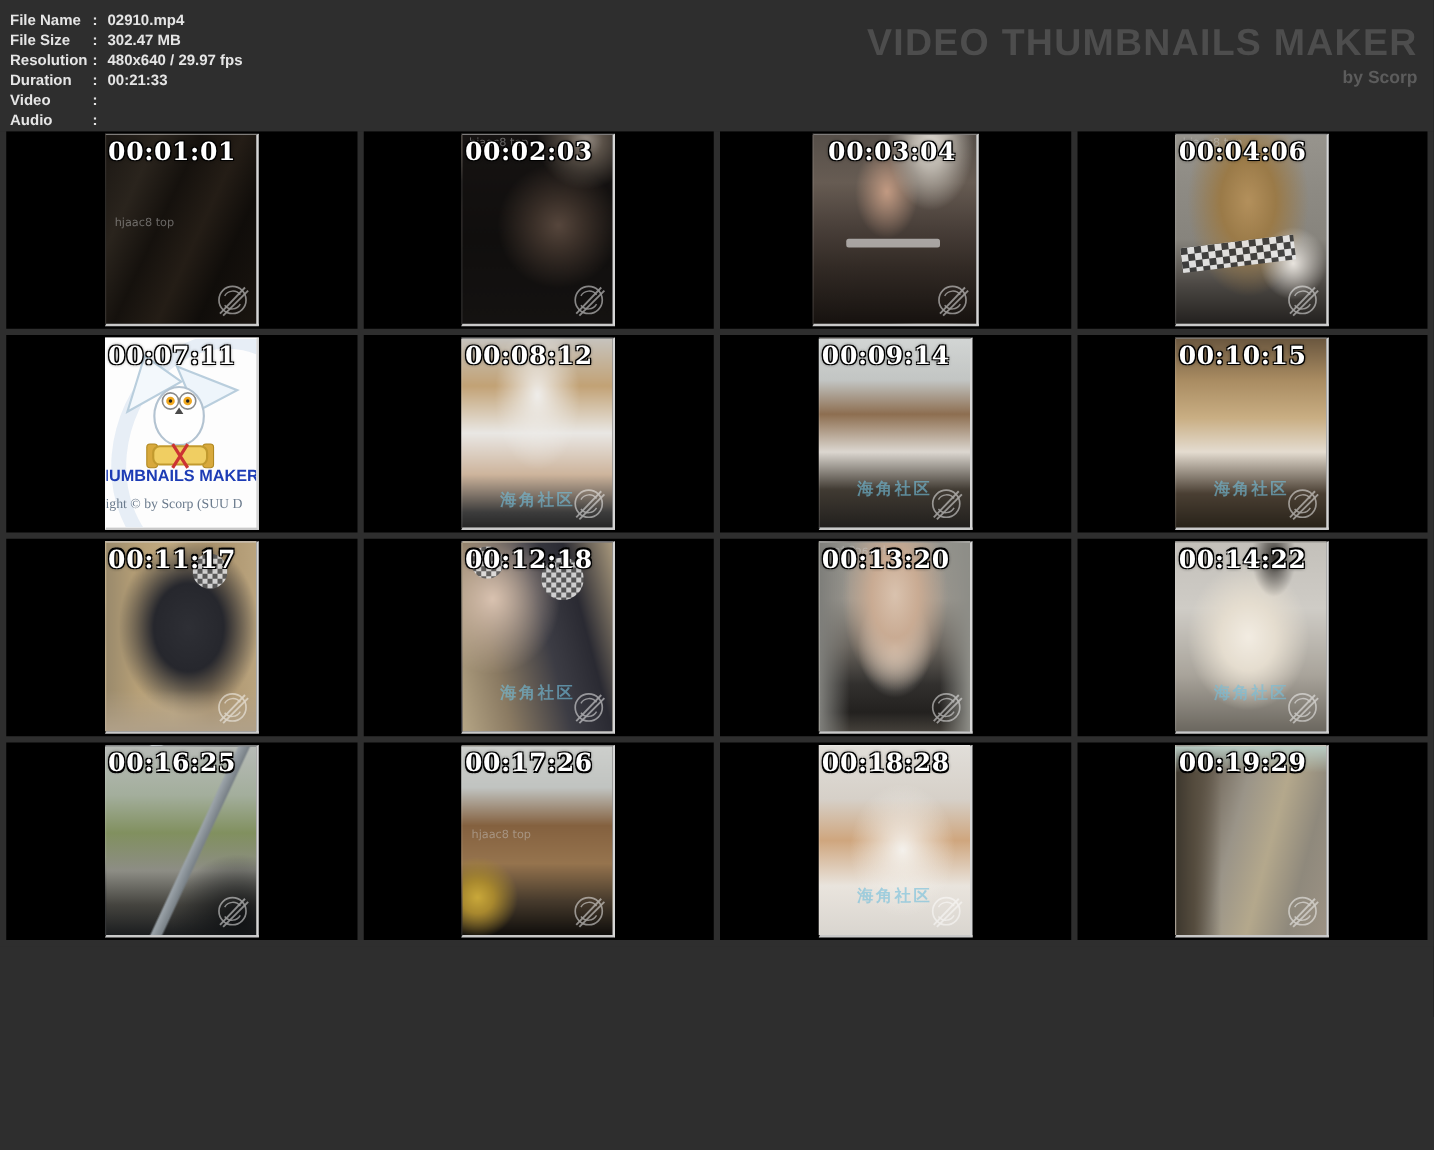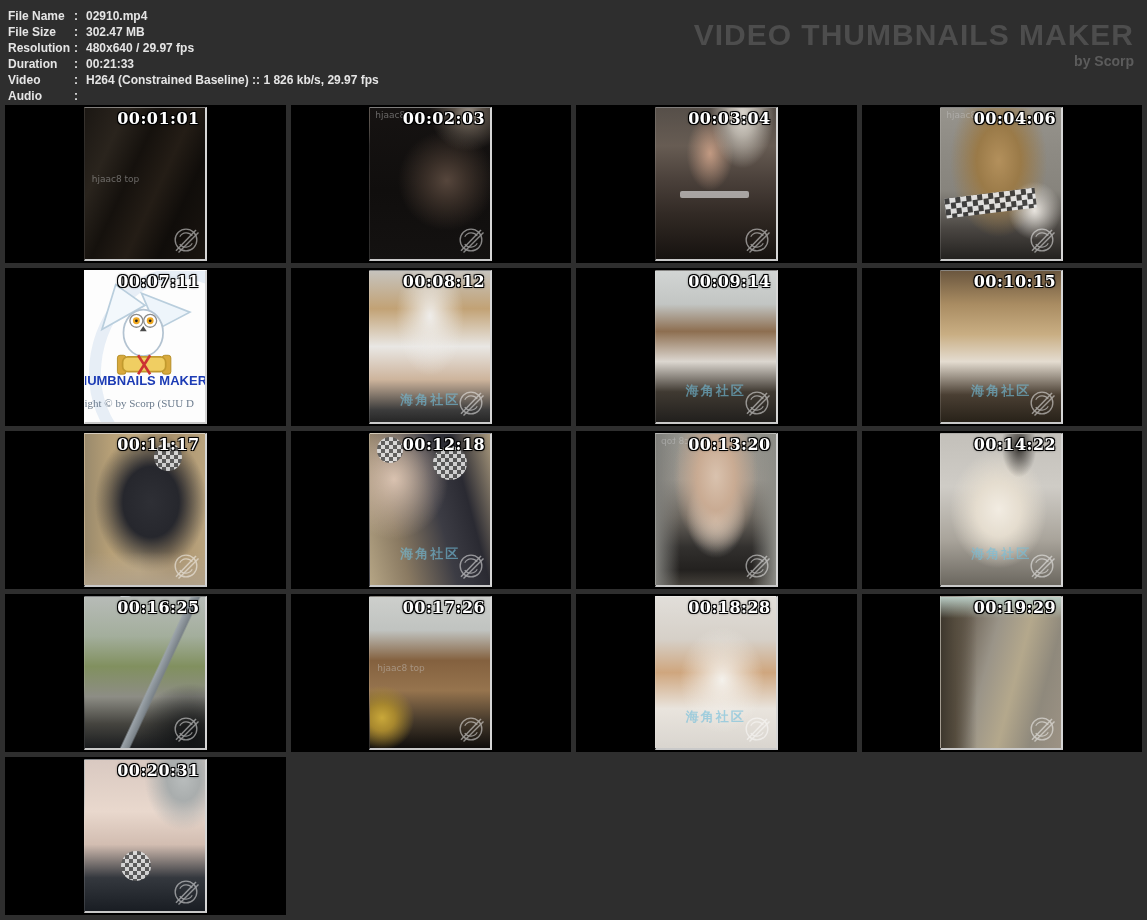--- a/index.html
+++ b/index.html
@@ -17,22 +17,22 @@
   .brand-sub{font-size:14px;color:#5c5c5c;margin-top:1px;font-weight:bold;}
   
   .grid{display:grid;grid-template-columns:repeat(4,1fr);grid-auto-rows:158px;gap:5px;
         padding:0 5px 5px 5px;background:#2e2e2e;}
   .cell{background:#000;display:flex;align-items:center;justify-content:center;overflow:hidden;}
   .thumb{position:relative;width:120px;height:151px;overflow:hidden;background:#111;
          border-top:1px solid rgba(255,255,255,0.45);
          border-left:1px solid rgba(255,255,255,0.12);
          border-right:2px solid #d6d6d6;
          border-bottom:2px solid #c9c9c9;}
-  .ts{position:absolute;top:1px;right:5px;z-index:6;
-      font-family:"DejaVu Serif",serif;font-weight:bold;font-size:16px;color:#fff;letter-spacing:.5px;
+  .ts{position:absolute;top:1px;right:16px;z-index:6;
+      font-family:"DejaVu Serif",serif;font-weight:bold;font-size:20px;color:#fff;letter-spacing:.5px;
       text-shadow:-1px -1px 0 #000,1px -1px 0 #000,-1px 1px 0 #000,1px 1px 0 #000,0 0 3px #000;text-align:center;}
   
   .wm{position:absolute;z-index:3;white-space:nowrap;font-family:"DejaVu Sans",sans-serif;}
   .wm-gray{font-size:9px;color:rgba(205,205,205,0.45);}
   .wm-blue{font-size:13px;font-weight:bold;color:rgba(115,190,220,0.62);letter-spacing:2px;}
   .pos-topleft{top:2px;left:5px;}
   .pos-midleft{top:44%;left:7px;}
   .pos-low{bottom:22px;left:0;right:0;text-align:center;}
   .pos-bottom{bottom:13px;left:0;right:0;text-align:center;}
   .wm-mirror{transform:scaleX(-1);}
@@ -81,21 +81,20 @@
 
   <div class="meta-row">
     <span class="meta-label">Duration</span>
     <span class="meta-colon">:</span>
     <span class="meta-value">00:21:33</span>
   </div>
 
   <div class="meta-row">
     <span class="meta-label">Video</span>
     <span class="meta-colon">:</span>
-    <span class="meta-value">H264 (Constrained Baseline) :: 1 826 kb/s, 29.97 fps</span>
   </div>
 
   <div class="meta-row">
     <span class="meta-label">Audio</span>
     <span class="meta-colon">:</span>
   </div>
 </div>
     <div class="brand">
       <div class="brand-title">VIDEO THUMBNAILS MAKER</div>
       <div class="brand-sub">by Scorp</div>
@@ -126,21 +125,21 @@
         <path d="M10.5 14 A9 9 0 0 1 25.5 13" stroke-width="1.4"></path>
         <path d="M25.5 22 A9 9 0 0 1 10.5 23" stroke-width="1.4"></path>
         <path d="M6 31 L30 6" stroke-width="1.8"></path>
         <path d="M9 33 L33 9" stroke-width="1.8"></path>
       </svg>
       <span class="ts">00:02:03</span>
     </div>
   </div>
 
   <div class="cell">
-    <div class="thumb" style="background: radial-gradient(at 72% 5%, rgb(221, 216, 209) 0%, rgb(184, 178, 169) 10%, rgba(0, 0, 0, 0) 26%), radial-gradient(at 45% 30%, rgb(194, 154, 130) 0%, rgba(0, 0, 0, 0) 25%), linear-gradient(rgb(86, 79, 73) 0%, rgb(103, 92, 83) 25%, rgb(74, 64, 58) 48%, rgb(50, 42, 37) 70%, rgb(22, 18, 15) 100%);">
+    <div class="thumb" style="background: radial-gradient(at 72% 5%, rgb(221, 216, 209) 0%, rgb(184, 178, 169) 10%, rgba(0, 0, 0, 0) 26%), radial-gradient(at 45% 30%, rgb(194, 154, 130) 0%, rgba(0, 0, 0, 0) 25%), linear-gradient(rgb(86, 79, 73) 0%, rgb(103, 92, 83) 25%, rgb(74, 64, 58) 48%, rgb(50, 42, 37) 70%, rgb(22, 18, 15) 100%); padding-left: 10px;">
 
       <div class="cap"></div>
 
       <svg class="nocam" viewBox="0 0 36 36" fill="none" stroke="rgba(255,255,255,0.9)">
         <circle cx="18" cy="18" r="13" stroke-width="1.6"></circle>
         <path d="M10.5 14 A9 9 0 0 1 25.5 13" stroke-width="1.4"></path>
         <path d="M25.5 22 A9 9 0 0 1 10.5 23" stroke-width="1.4"></path>
         <path d="M6 31 L30 6" stroke-width="1.8"></path>
         <path d="M9 33 L33 9" stroke-width="1.8"></path>
       </svg>
@@ -353,28 +352,14 @@
         <circle cx="18" cy="18" r="13" stroke-width="1.6"></circle>
         <path d="M10.5 14 A9 9 0 0 1 25.5 13" stroke-width="1.4"></path>
         <path d="M25.5 22 A9 9 0 0 1 10.5 23" stroke-width="1.4"></path>
         <path d="M6 31 L30 6" stroke-width="1.8"></path>
         <path d="M9 33 L33 9" stroke-width="1.8"></path>
       </svg>
       <span class="ts">00:19:29</span>
     </div>
   </div>
 
-  <div class="cell">
-    <div class="thumb" style="background: radial-gradient(at 82% 12%, rgb(185, 189, 189) 0%, rgb(169, 173, 173) 12%, rgba(0, 0, 0, 0) 28%), linear-gradient(rgb(217, 201, 193) 0%, rgb(233, 216, 205) 34%, rgb(210, 189, 177) 56%, rgb(52, 56, 62) 78%, rgb(25, 29, 35) 100%);">
-
-      <svg class="nocam" viewBox="0 0 36 36" fill="none" stroke="rgba(255,255,255,0.9)">
-        <circle cx="18" cy="18" r="13" stroke-width="1.6"></circle>
-        <path d="M10.5 14 A9 9 0 0 1 25.5 13" stroke-width="1.4"></path>
-        <path d="M25.5 22 A9 9 0 0 1 10.5 23" stroke-width="1.4"></path>
-        <path d="M6 31 L30 6" stroke-width="1.8"></path>
-        <path d="M9 33 L33 9" stroke-width="1.8"></path>
-      </svg>
-      <span class="ts">00:20:31</span>
-    <div class="pixc" style="left: 30%; top: 60%; width: 30px; height: 30px;"></div>
-        </div>
-  </div>
 </div>
 </div>
 
 </body></html>

